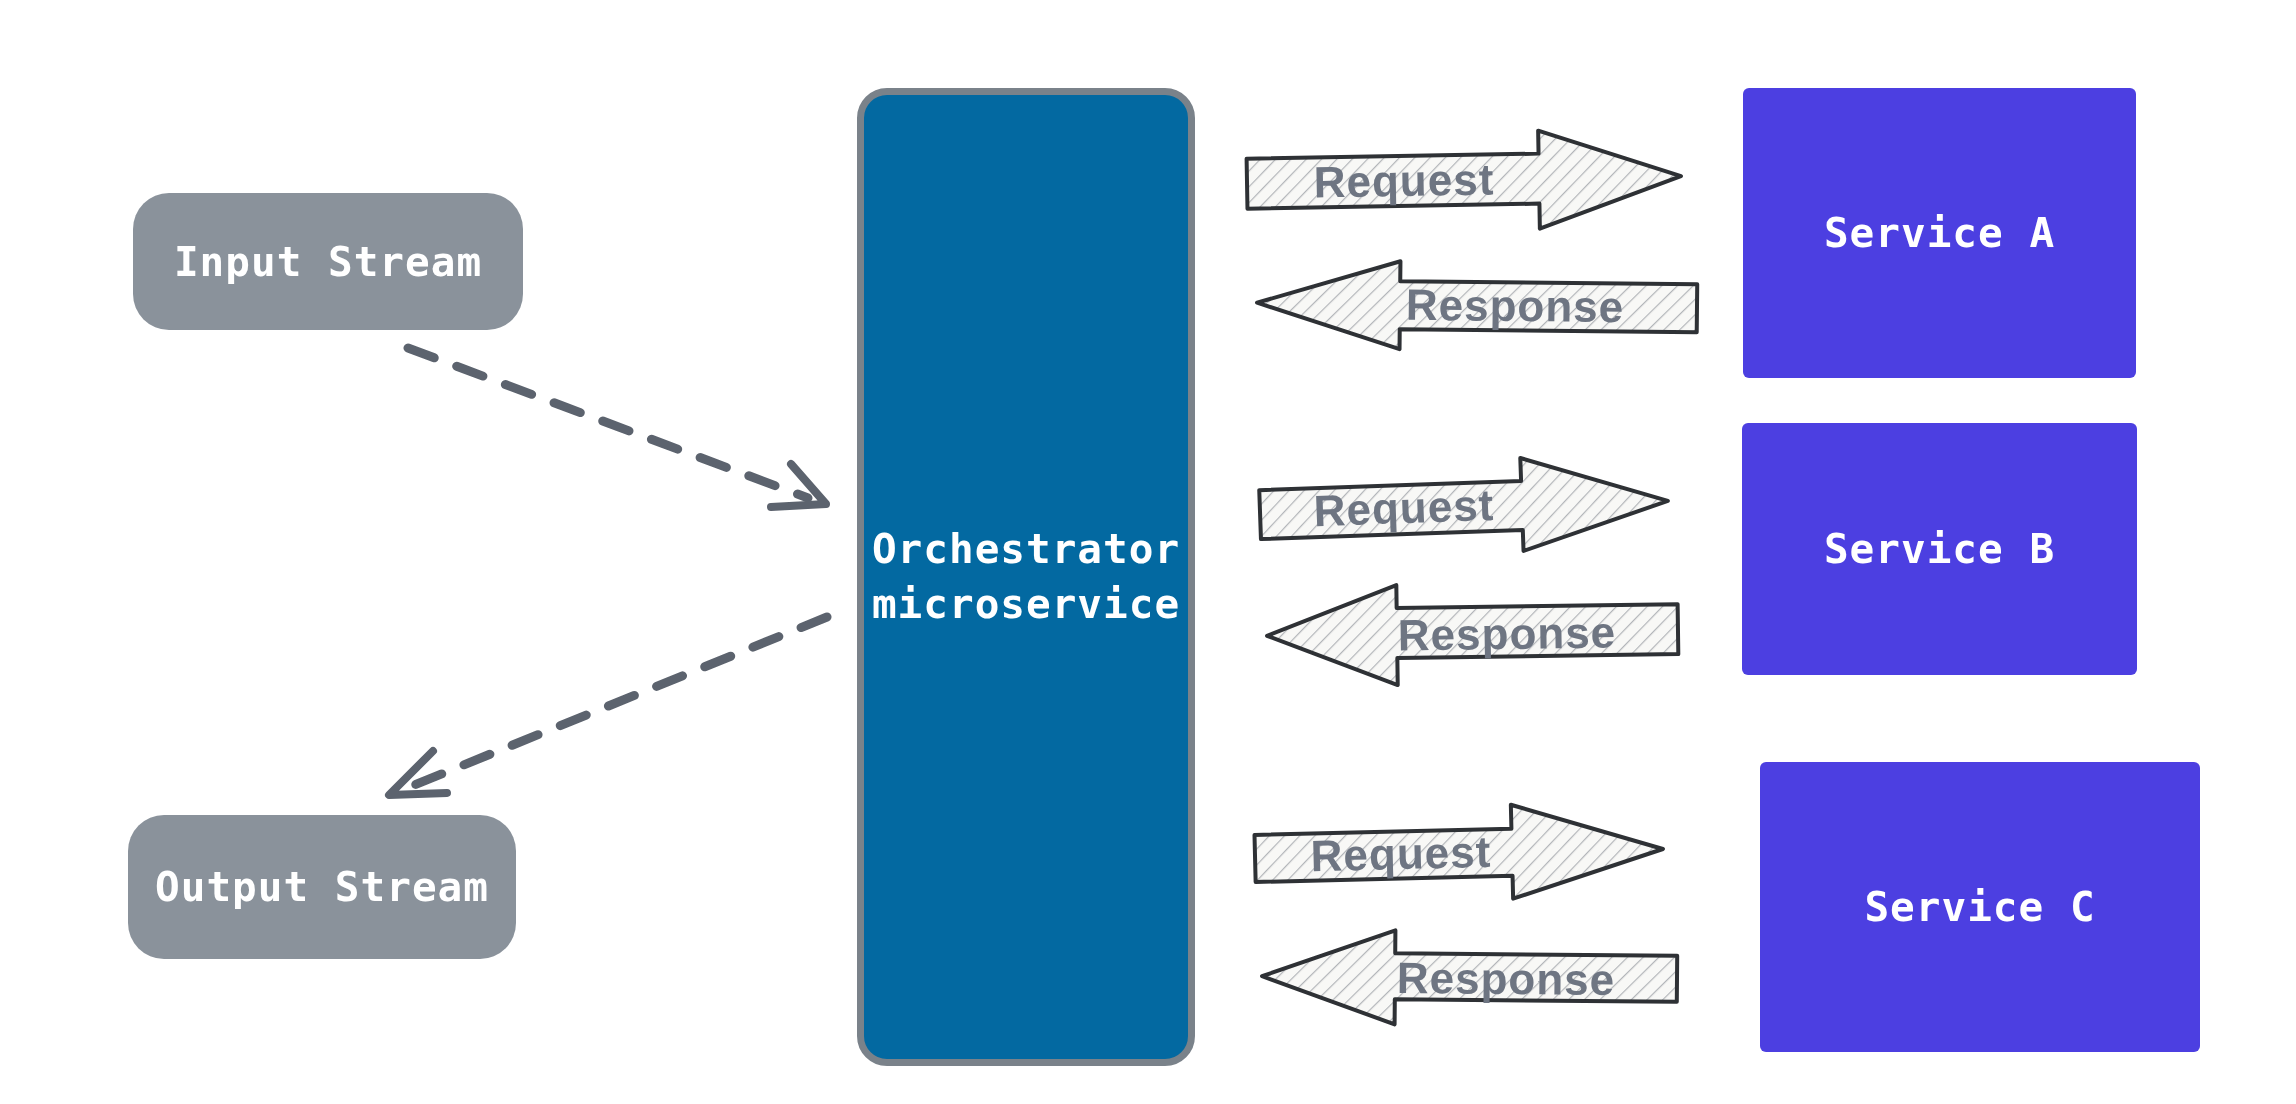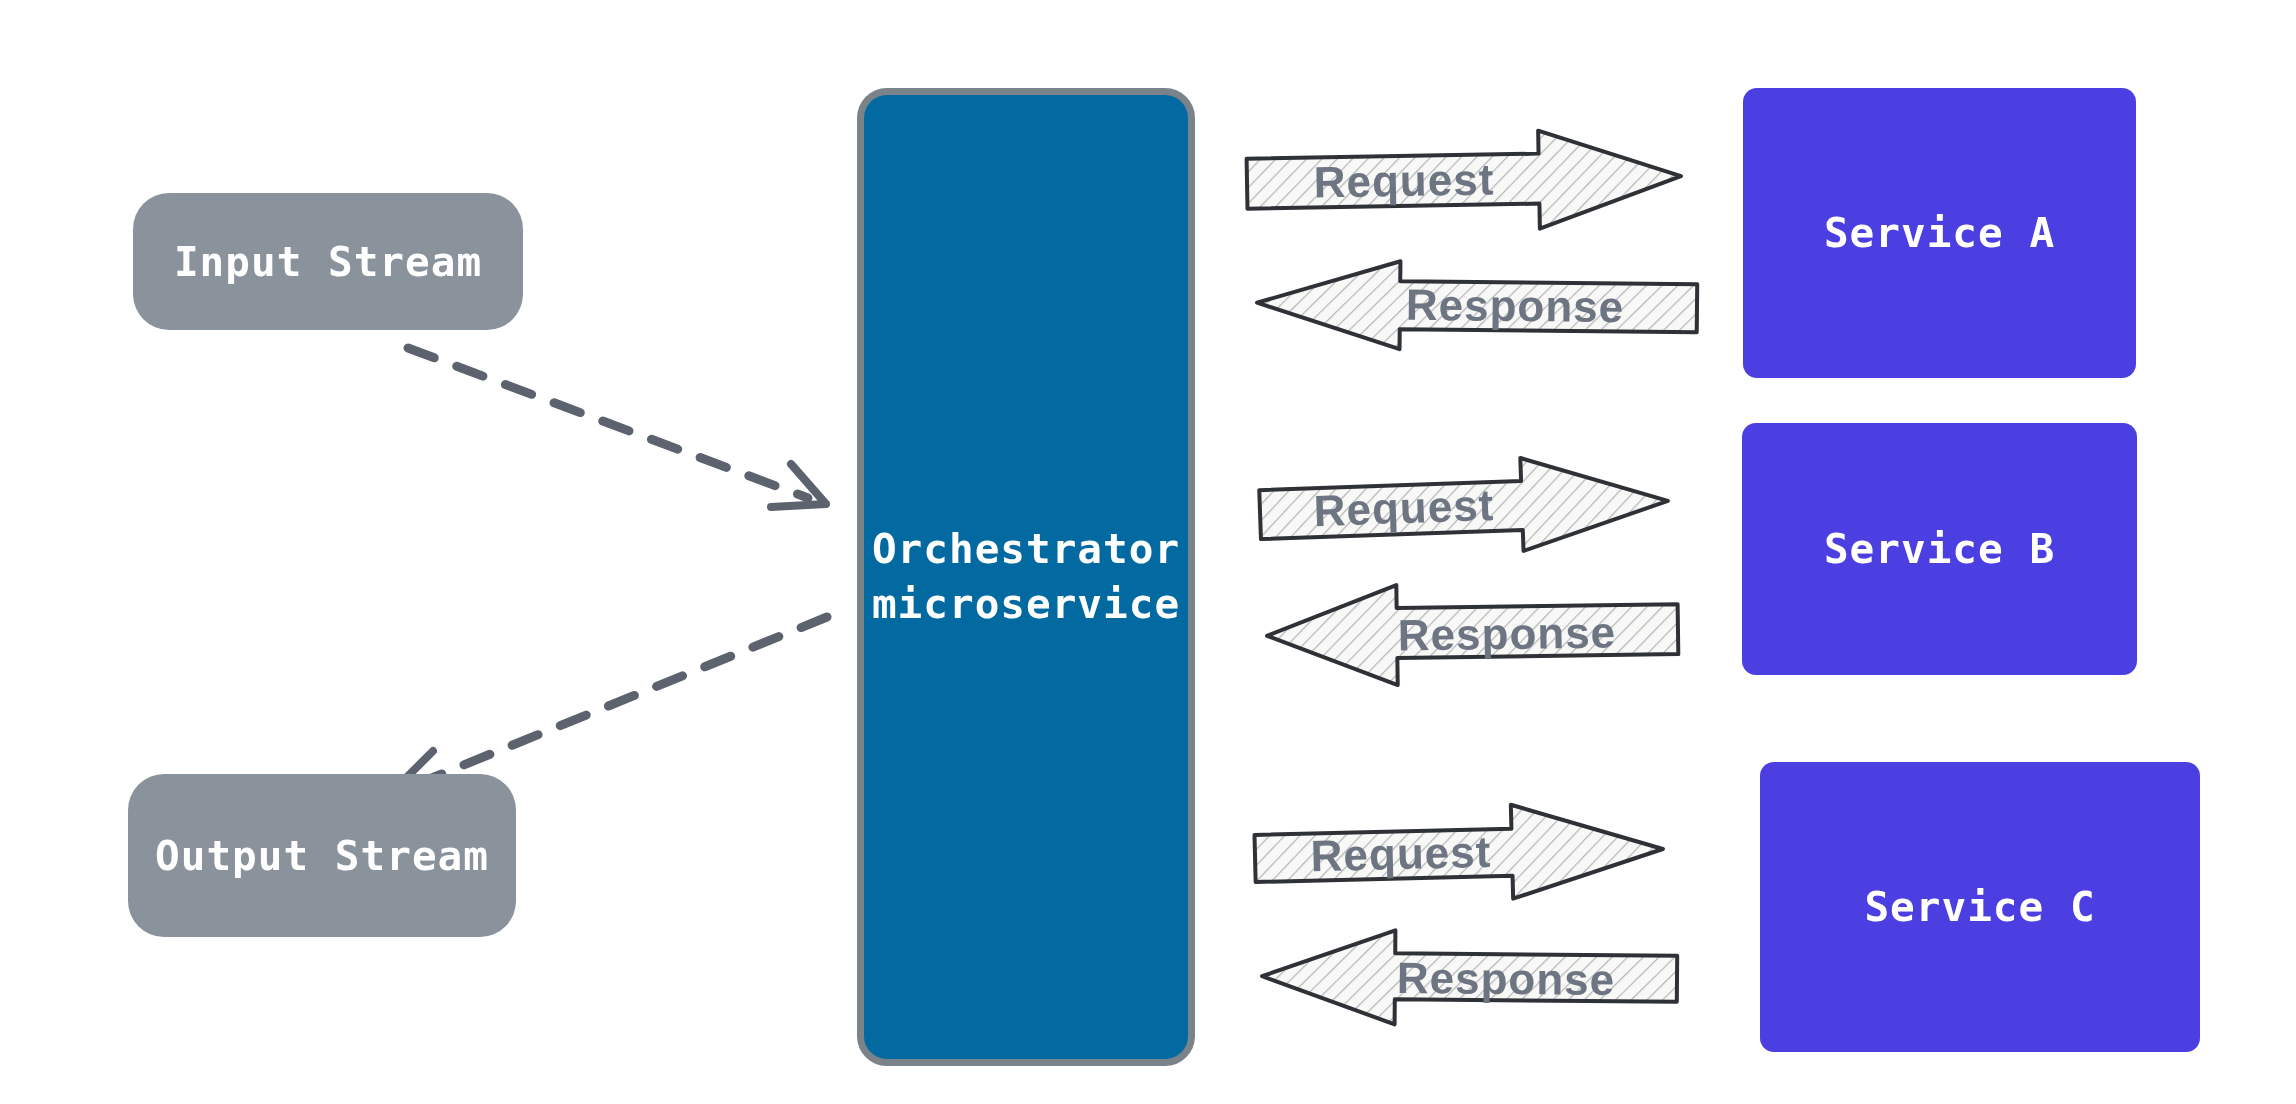--- a/index.html
+++ b/index.html
@@ -33,24 +33,24 @@
     font-size: 41px;
     letter-spacing: 1px;
     text-align: center;
   }
   .gray-node {
     background: #8A929B;
     border-radius: 36px;
   }
   .purple-node {
     background: #4C3FE1;
-    border-radius: 14px;
+    border-radius: 6px;
   }
   .input-node  { left: 133px; top: 193px; width: 390px; height: 137px; }
-  .output-node { left: 128px; top: 774px; width: 388px; height: 163px; }
+  .output-node { left: 128px; top: 815px; width: 388px; height: 144px; }
   .orchestrator-node {
     left: 857px; top: 88px; width: 338px; height: 978px;
     background: #0369a1;
     border: 7px solid #7A828A;
     border-radius: 30px;
   }
   .orchestrator-node .node-label { white-space: pre-line; line-height: 1.35; }
   .service-a { left: 1743px; top: 88px;  width: 393px; height: 290px; }
   .service-b { left: 1742px; top: 423px; width: 395px; height: 252px; }
   .service-c { left: 1760px; top: 762px; width: 440px; height: 290px; }

